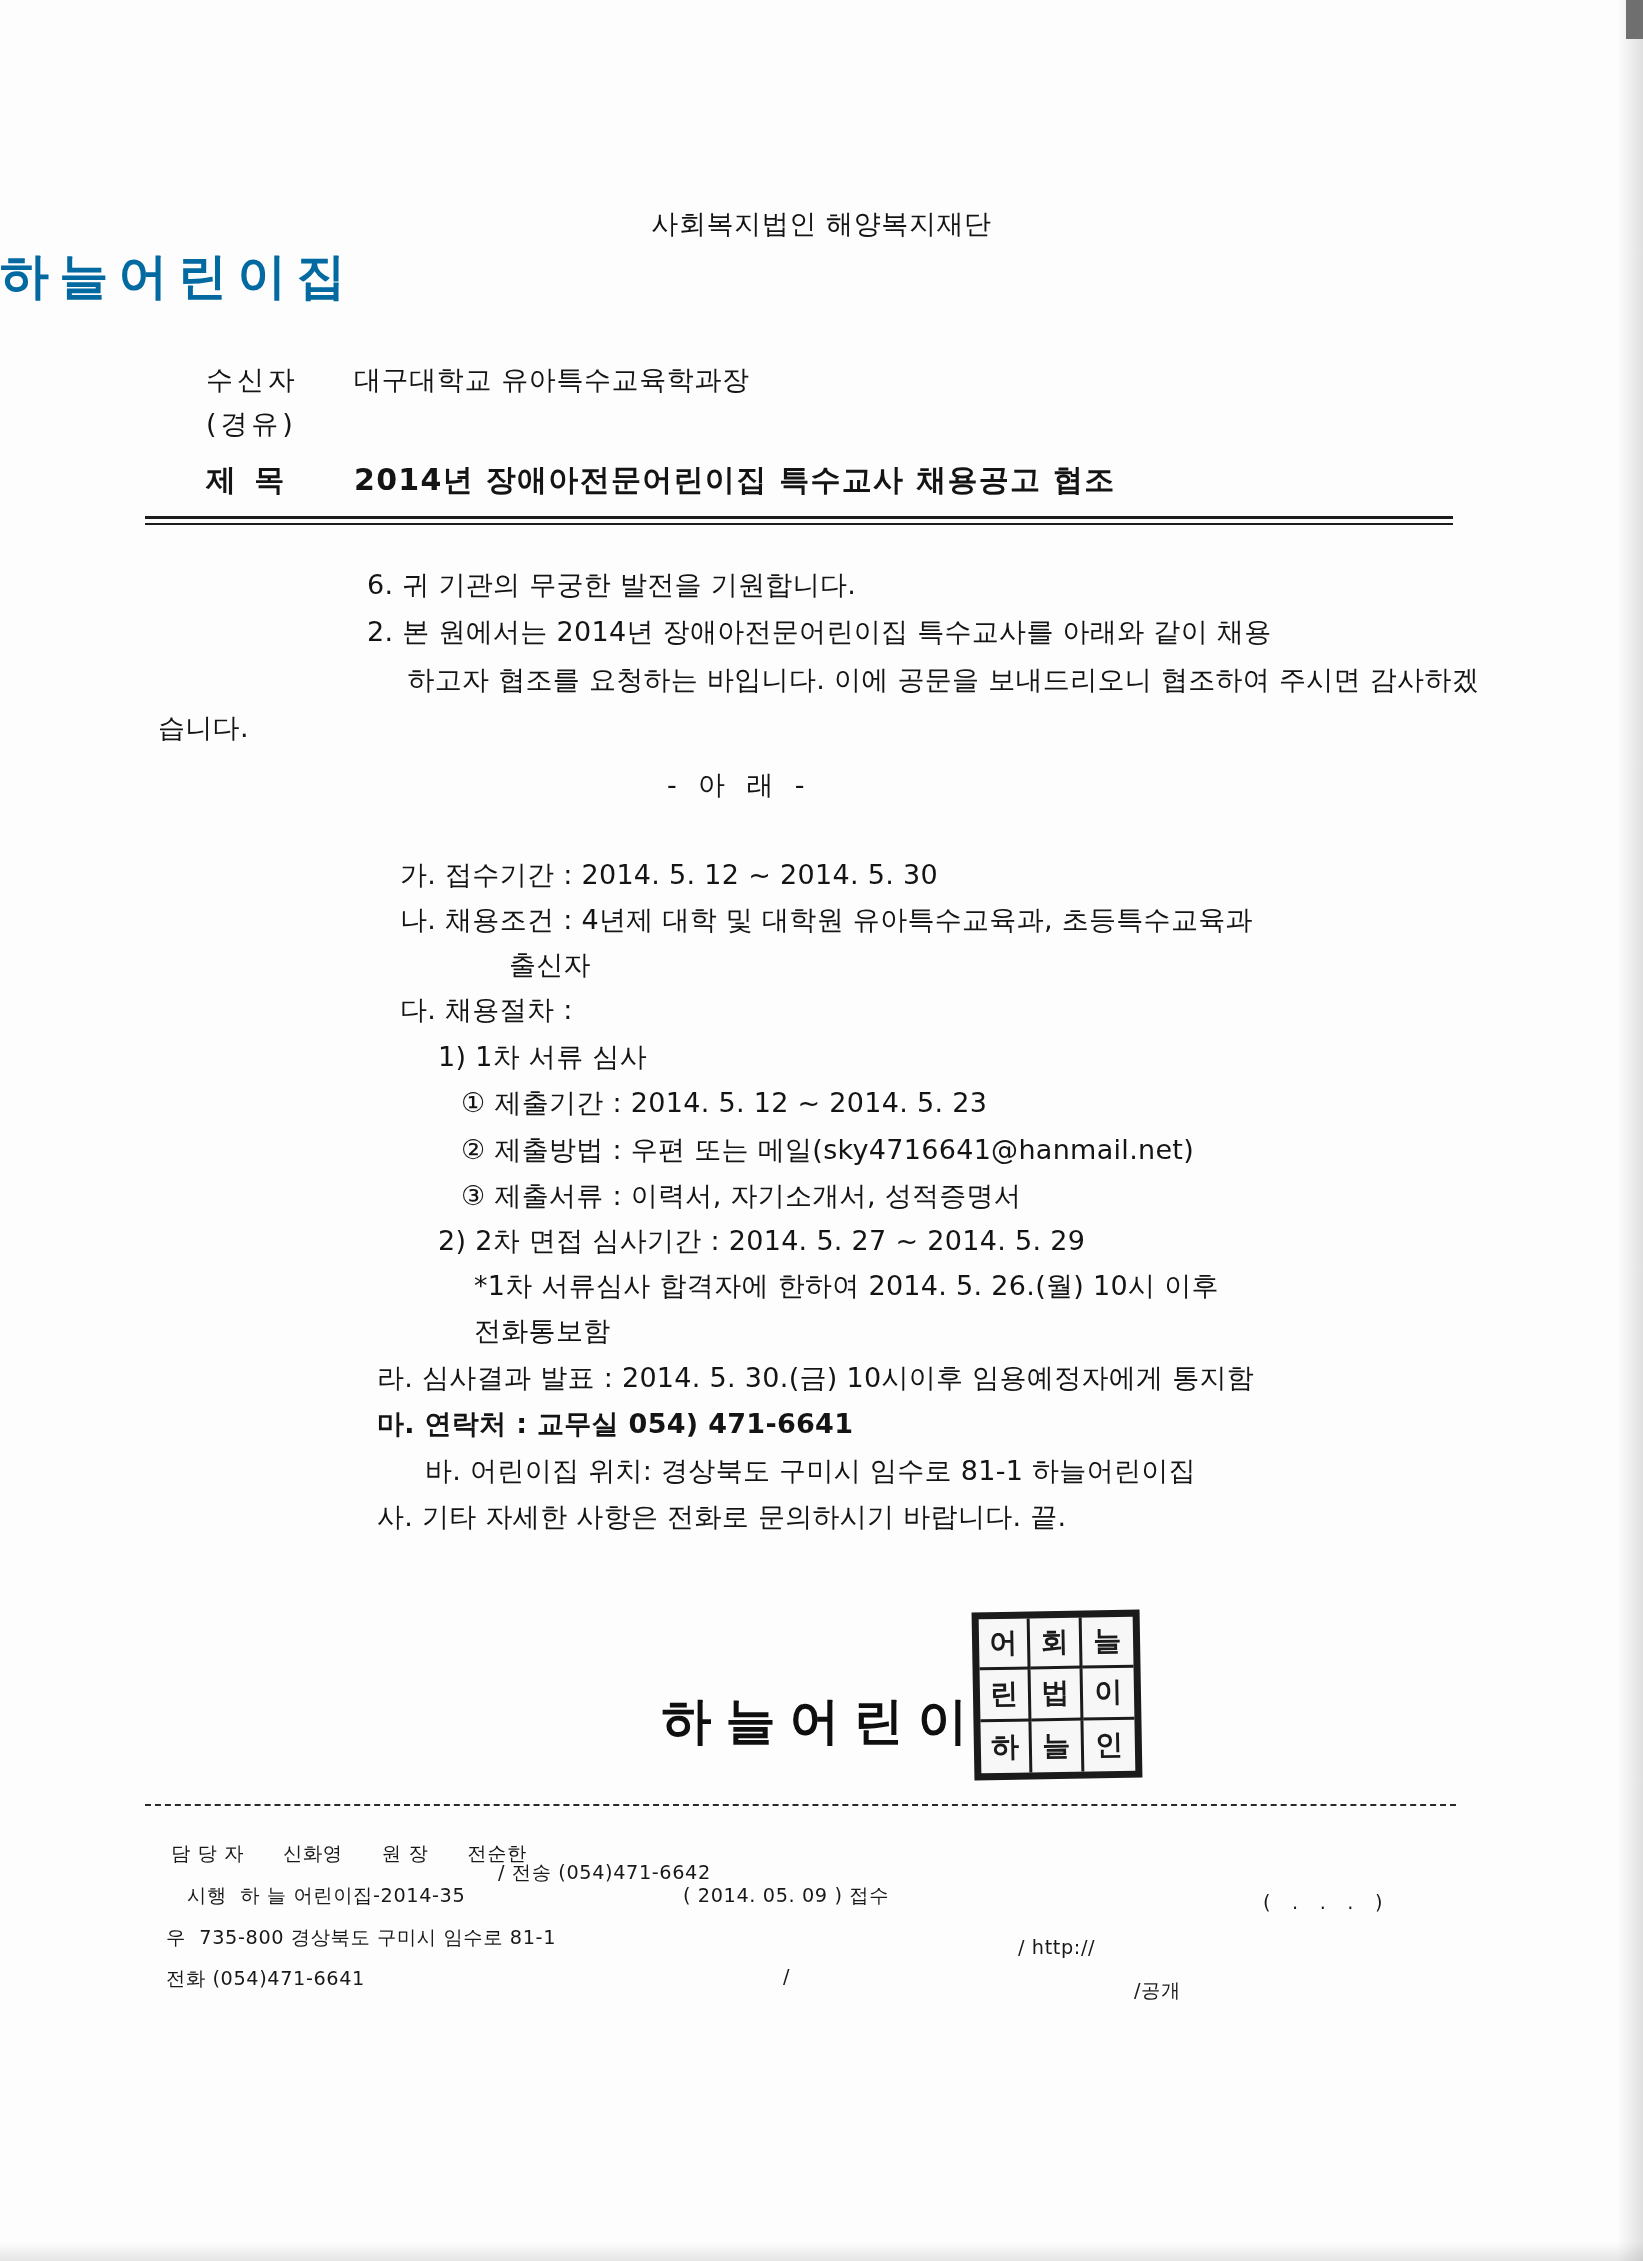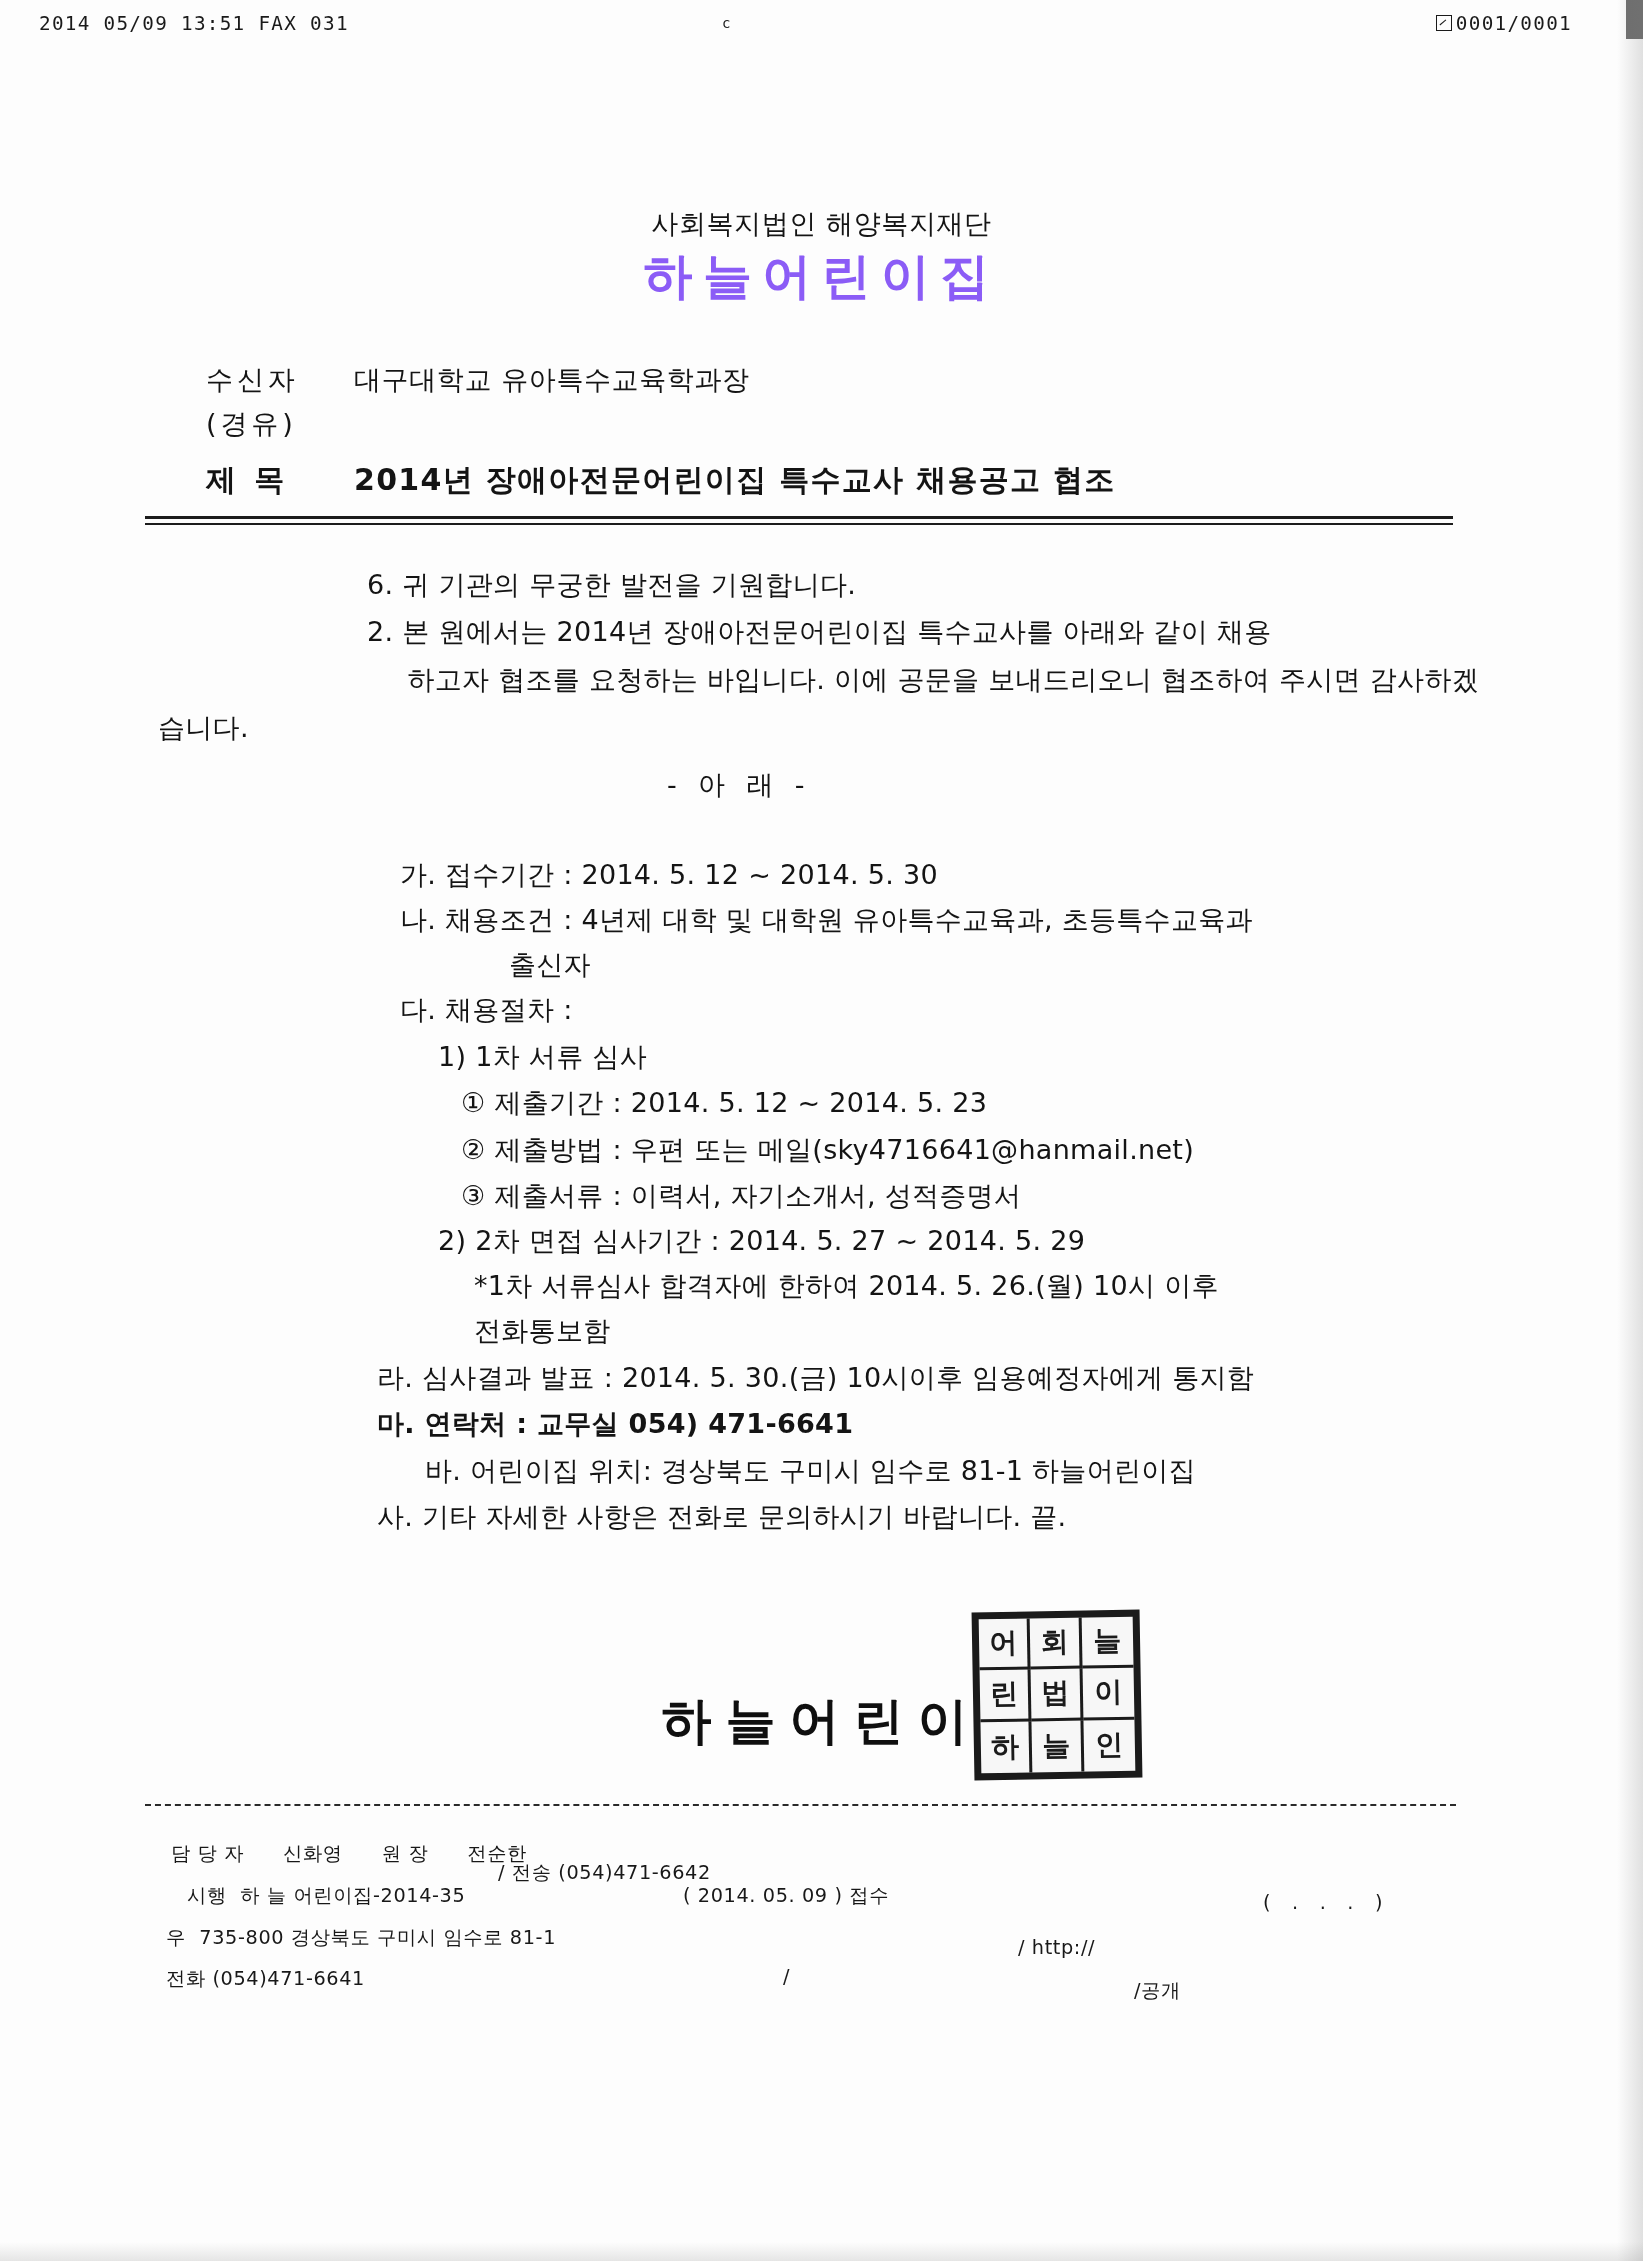--- a/index.html
+++ b/index.html
@@ -115,25 +115,25 @@
     font-size: 27px;
     letter-spacing: 0.6px;
     font-weight: 500;
     color: #141414;
   }
   .center-title {
     position: absolute;
     top: 244px;
     left: 0;
     width: 1643px;
-    text-align: center;
+    text-align: left;
     font-size: 49px;
     letter-spacing: 10.3px;
     font-weight: 700;
-    color: #8b5cf6;
+    color: #0369a1;
   }
 
   .field-row {
     position: absolute;
     font-size: 27px;
     color: #141414;
     white-space: nowrap;
   }
   .field-label {
     display: inline-block;
@@ -262,27 +262,20 @@
   .f-tel     { top: 1965px; left: 166px; }
   .f-fax     { top: 1859px; left: 458px; margin-left: 40px; }
   .f-slash1  { top: 1965px; left: 783px; }
   .f-open    { top: 1977px; left: 1134px; }
 </style>
 </head>
 <body>
 
 <div class="page">
 
-  <div class="fax-header">
-    <div class="fax-left">2014 05/09 13:51 FAX  031</div>
-    <div class="fax-center">c</div>
-    <div class="fax-right">
-      <span class="fax-box-glyph"></span><span>0001/0001</span>
-    </div>
-  </div>
   <div class="scan-bar-top"></div>
 
   <div class="doc">
 
     <div class="org-name">사회복지법인 해양복지재단</div>
     <div class="center-title">하늘어린이집</div>
 
     <div class="field-row recipient-row">
       <span class="field-label">수신자</span><span class="field-value">대구대학교 유아특수교육학과장</span>
     </div>

